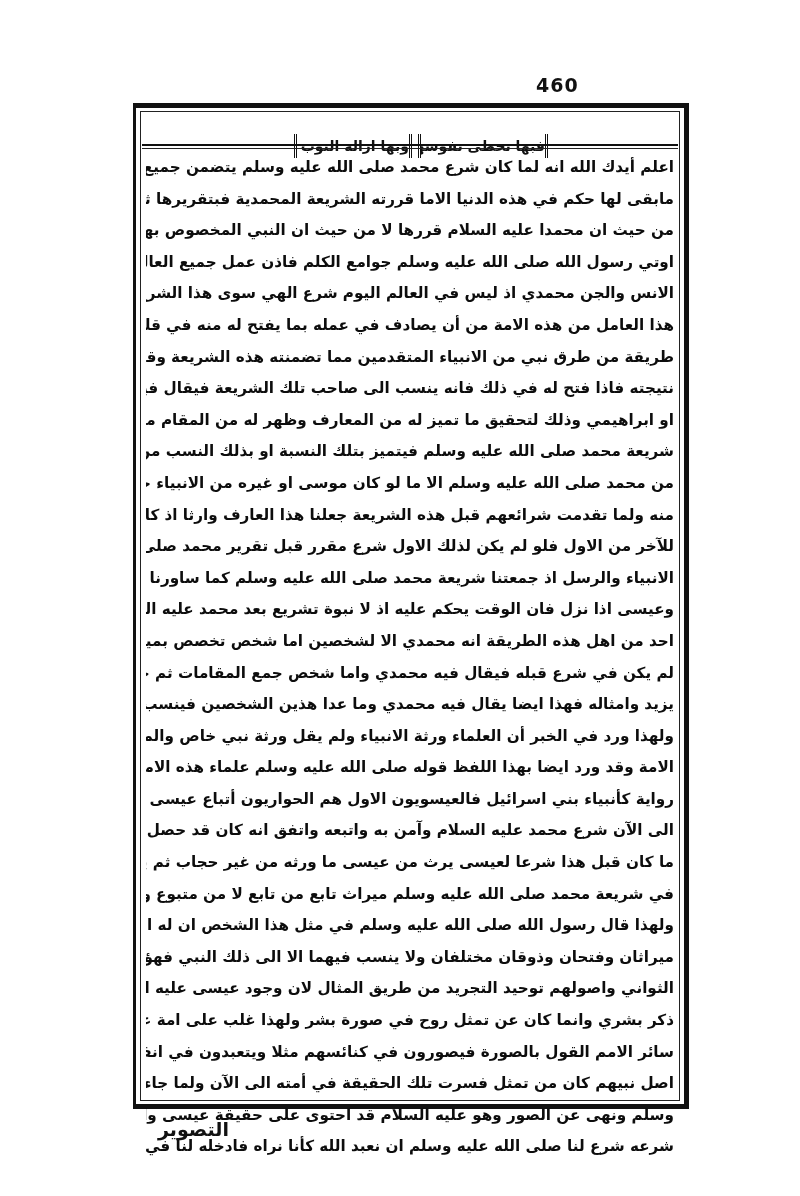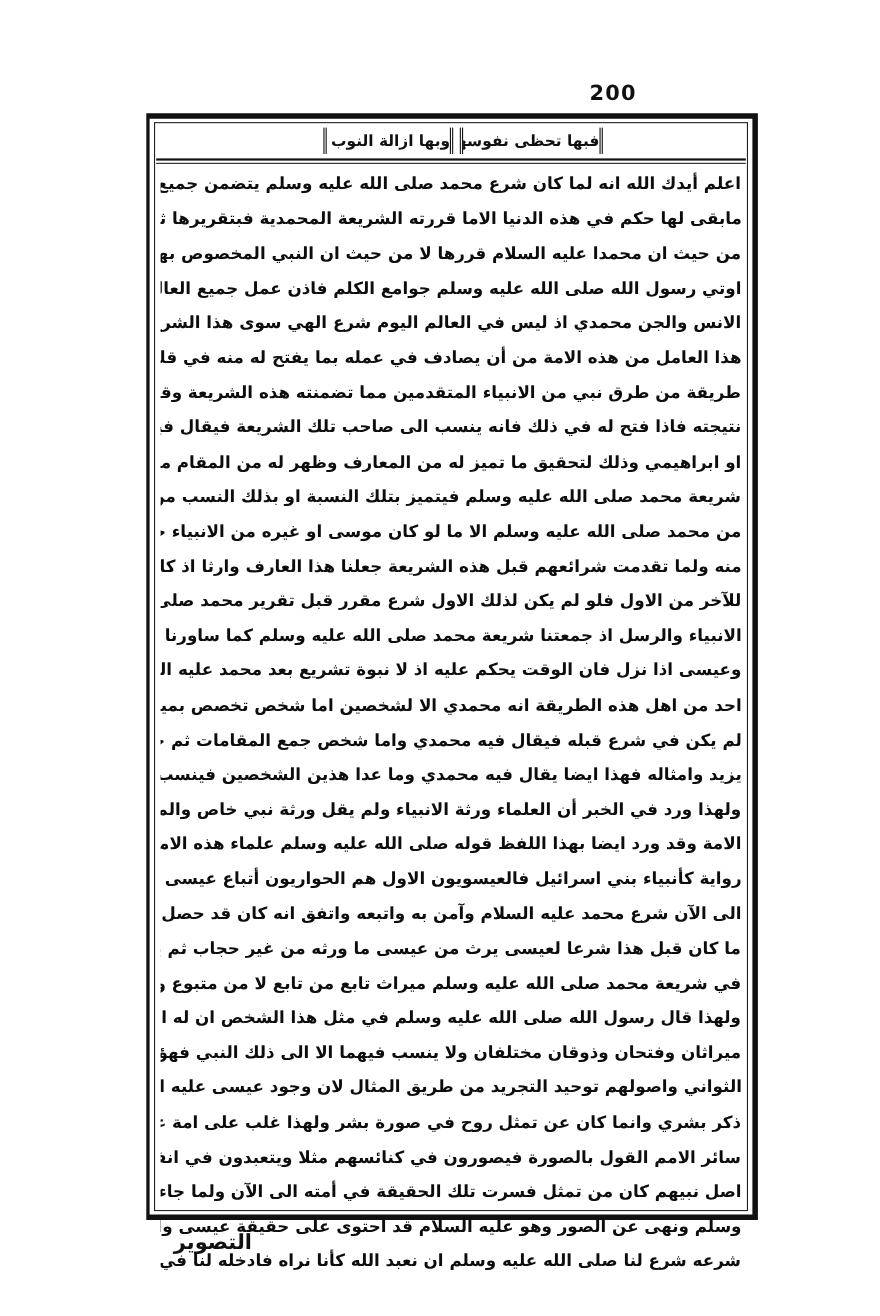--- a/index.html
+++ b/index.html
@@ -56,21 +56,21 @@
     direction: rtl;
   }
   .header-row::after {
     content: "";
     position: absolute;
     left: 0; right: 0; bottom: -5px;
     border-bottom: 1px solid #222;
   }
   .header-box {
     position: absolute;
-    top: 2px;
+    top: 20px;
     height: 24px;
     box-sizing: border-box;
     border-left: 3px double #111;
     border-right: 3px double #111;
     font-size: 14px;
     font-weight: bold;
     line-height: 24px;
     text-align: center;
     white-space: nowrap;
     overflow: hidden;
@@ -111,21 +111,21 @@
     top: 1118px;
     left: 158px;
     font-size: 19px;
     font-weight: bold;
     direction: rtl;
   }
 </style>
 </head>
 <body>
 
-<div class="page-number">200</div>
+<div class="page-number">460</div>
 
 <div class="frame">
   <div class="header-row">
     <div class="header-box right-title">فبها تحظى نفوسهم</div>
     <div class="header-box left-title">وبها ازالة النوب</div>
   </div>
 
   <div class="body-text">
     <span class="line">اعلم أيدك الله انه لما كان شرع محمد صلى الله عليه وسلم يتضمن جميع الشرائع المتقدمة وانه</span>
     <span class="line">مابقى لها حكم في هذه الدنيا الاما قررته الشريعة المحمدية فبتقريرها ثبتت فتعبدنا بها نفوسنا</span>

